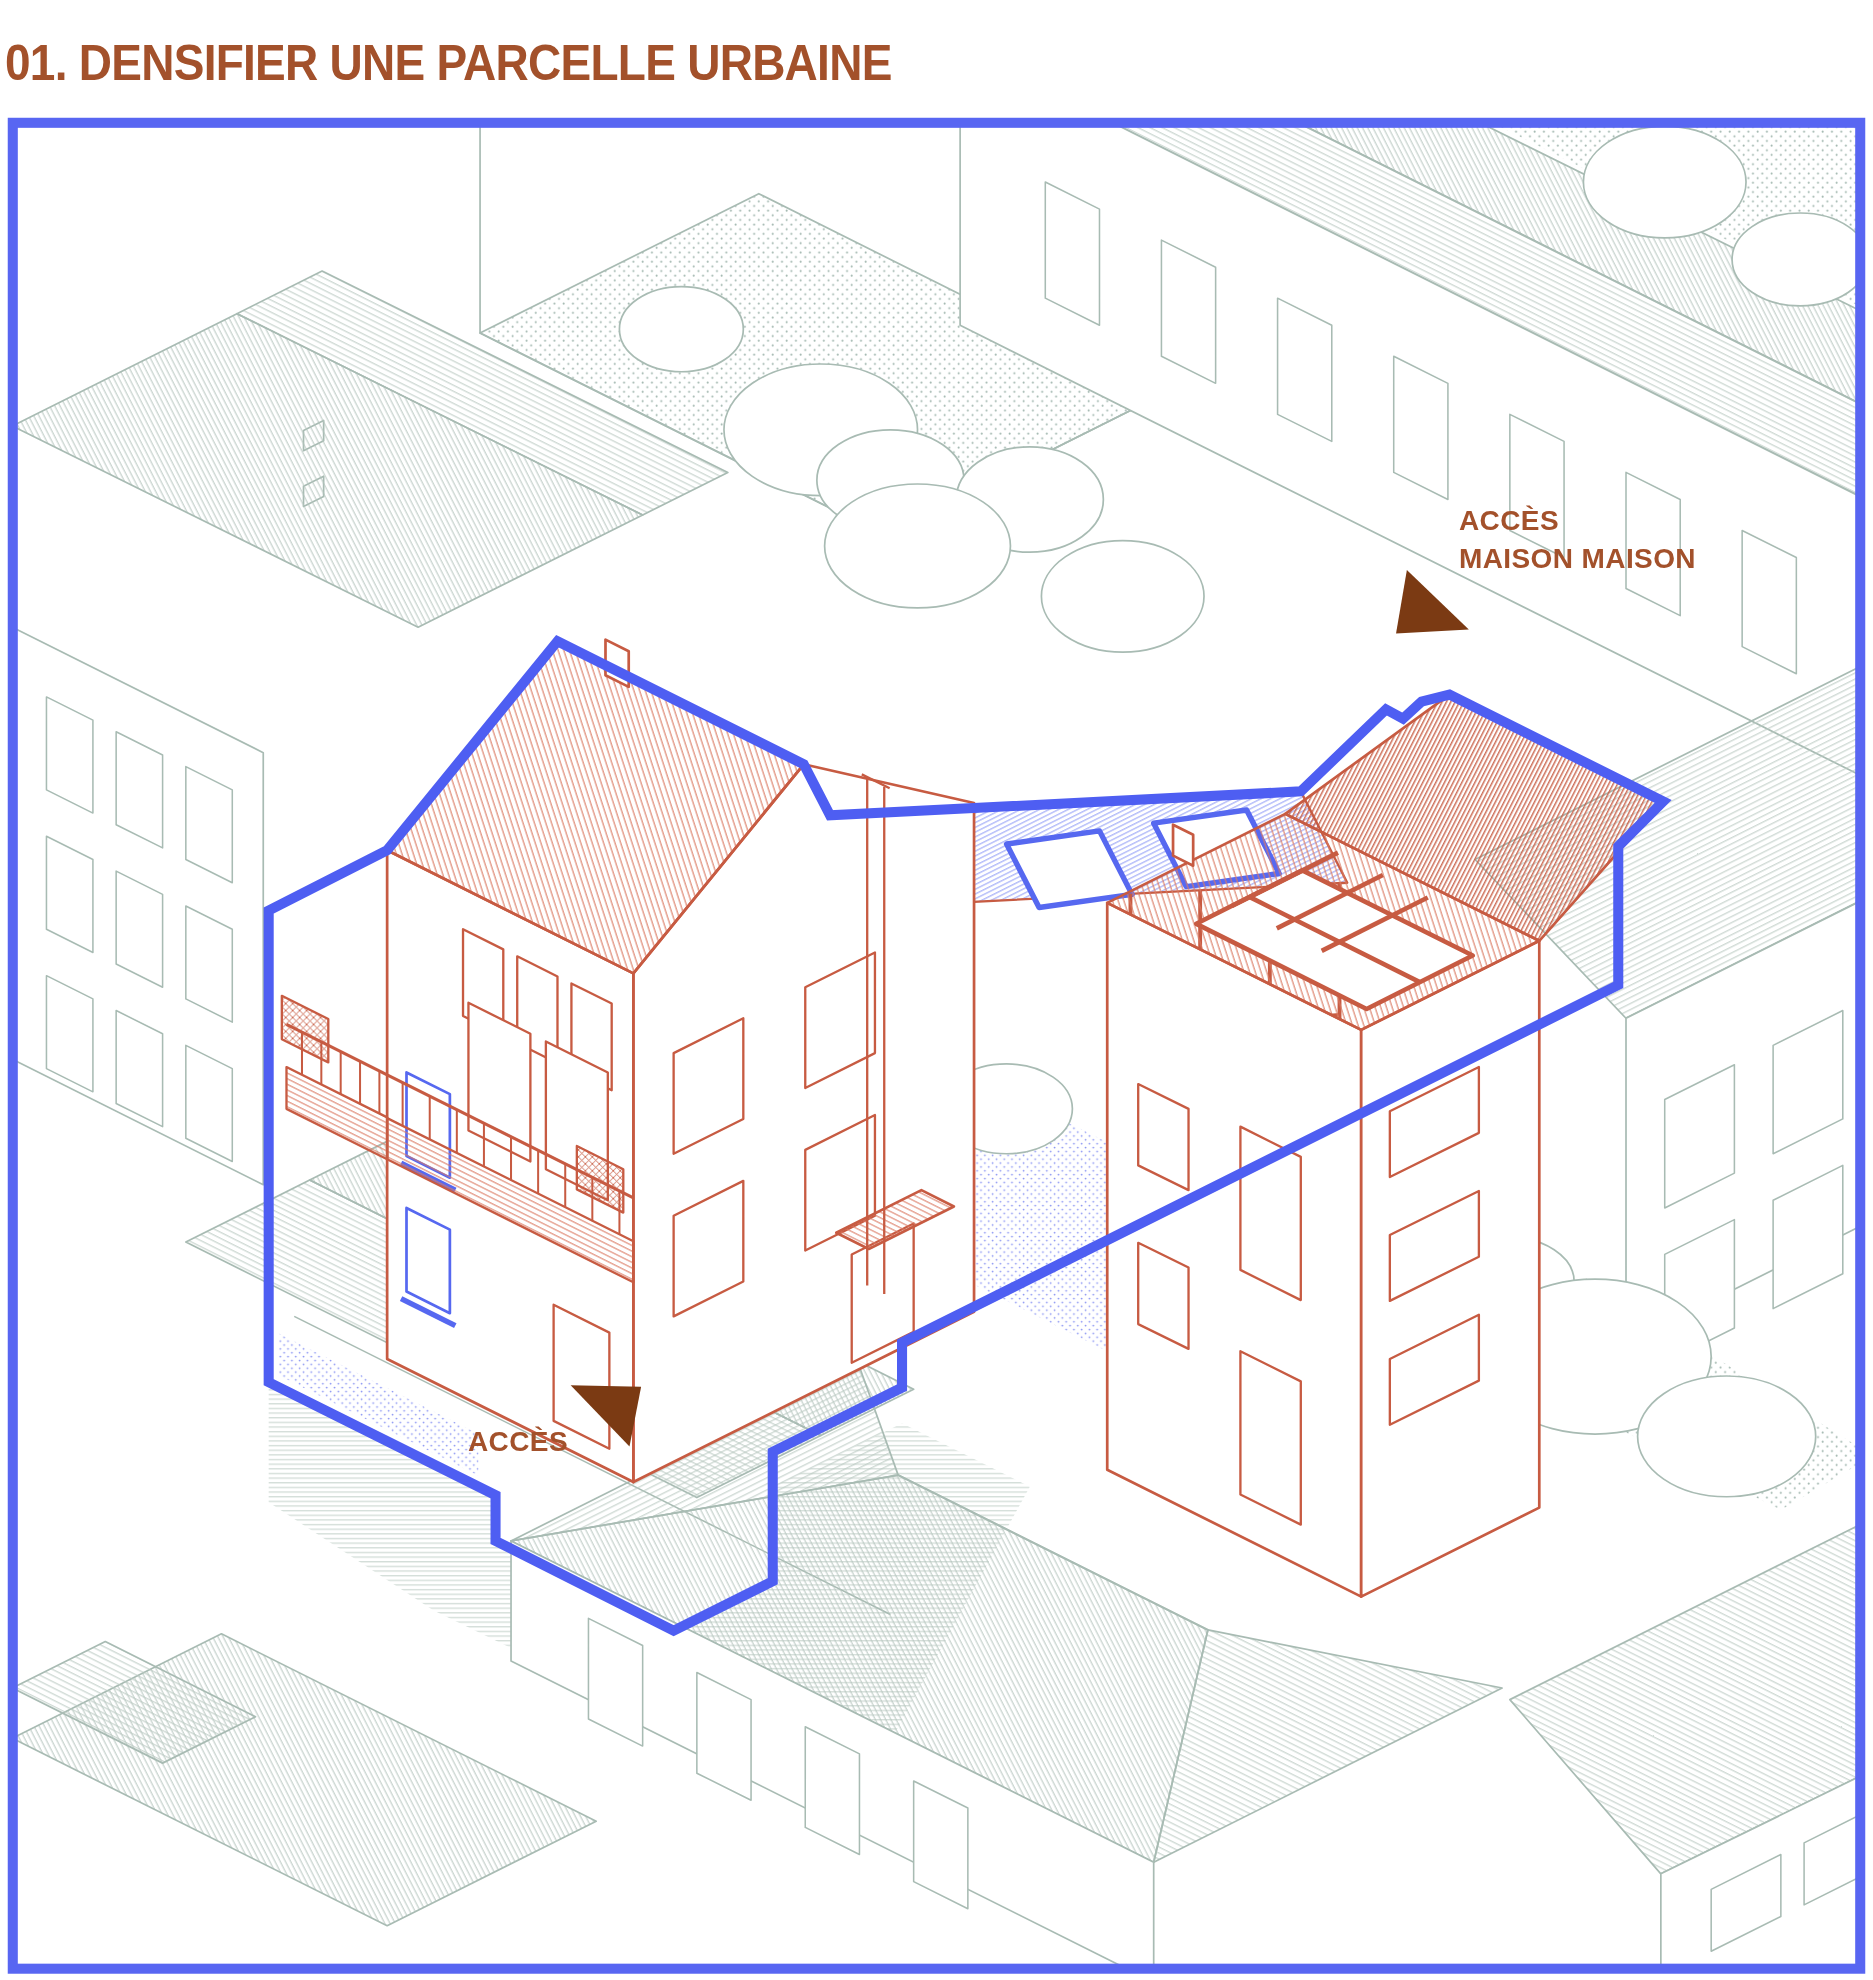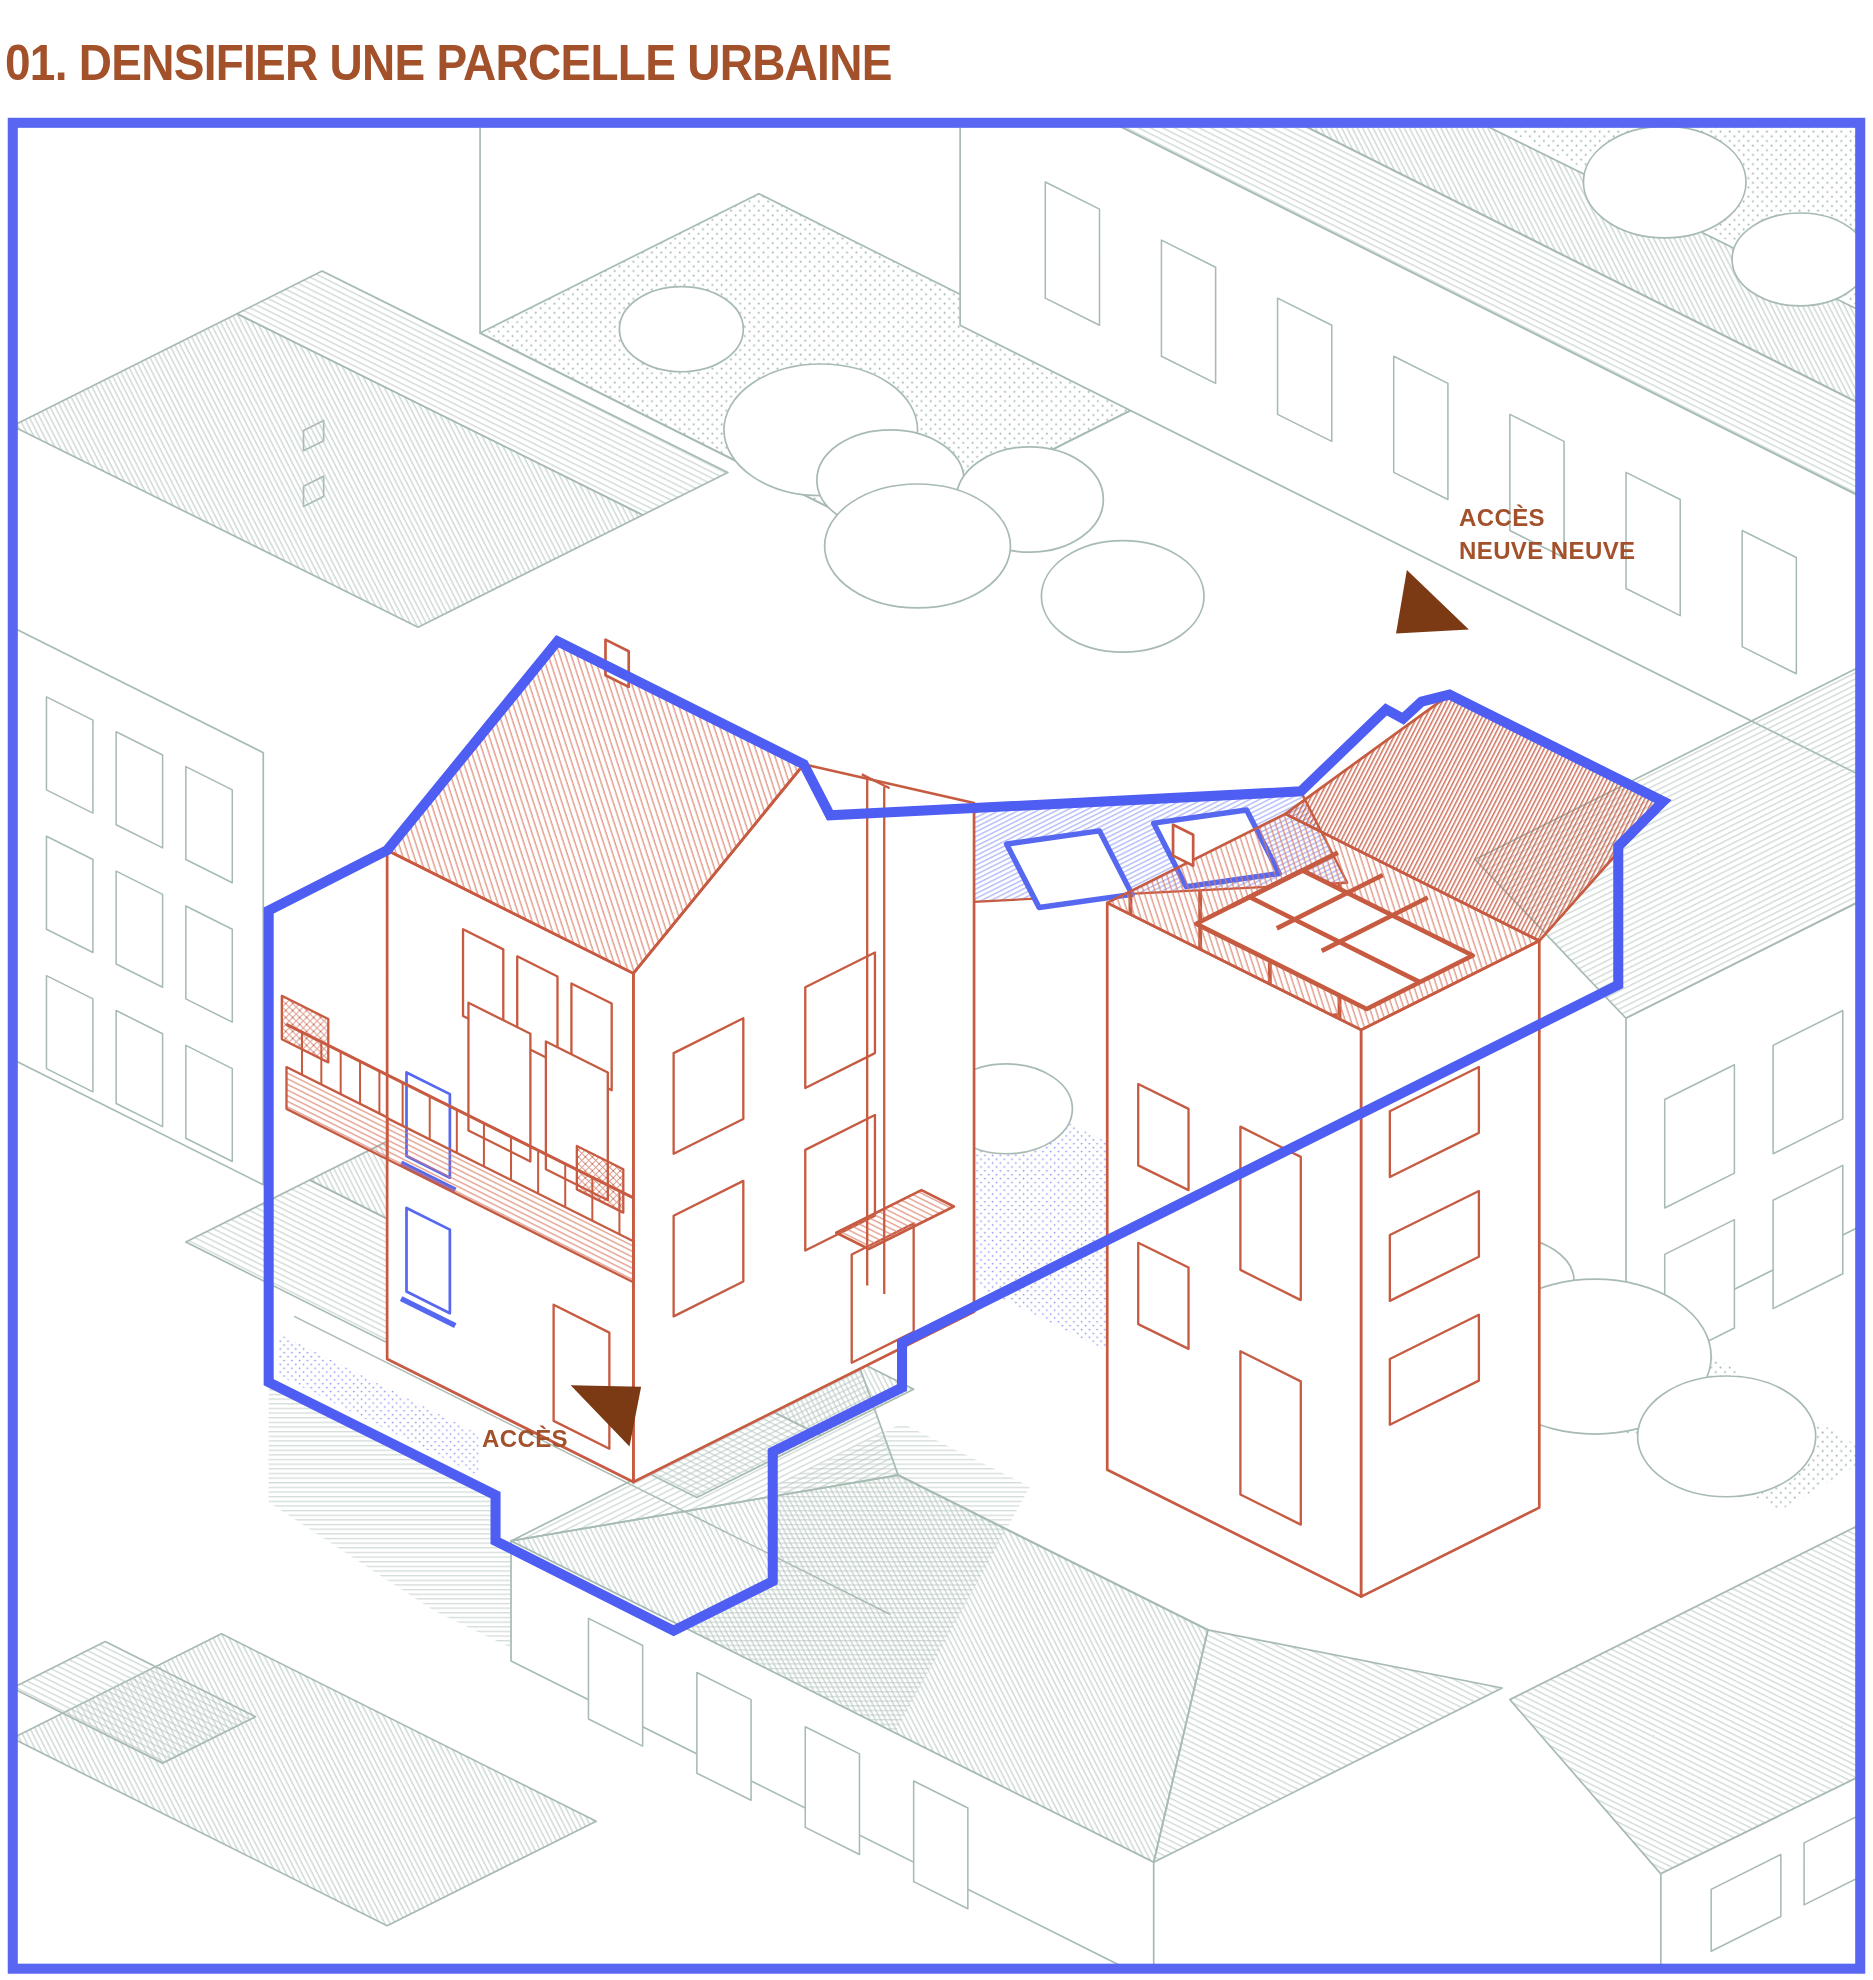--- a/index.html
+++ b/index.html
@@ -1,21 +1,21 @@
 <!DOCTYPE html>
 <html style="font-size:12.4px"><head>
 <meta charset="utf-8">
 <style>
   html,body{margin:0;padding:0;background:#fff;}
   body{position:relative;width:1873px;height:1980px;overflow:hidden;
        font-family:"Liberation Sans", sans-serif;}
   .title{position:absolute;left:4.6px;top:0px;font-size:50px;font-weight:bold;
          color:#A3512B;letter-spacing:-0.8px;white-space:nowrap;
          transform:scaleX(.92);transform-origin:left top;}
-  .anno{position:absolute;color:#A3512B;font-weight:bold;font-size:24px;
+  .anno{position:absolute;color:#A3512B;font-weight:bold;font-size:28px;
         line-height:1.36;letter-spacing:0.4px;}
   .anno.neuve{left:1459px;top:502px;text-align:left;}
   .anno.renov{left:194px;top:1423px;width:374px;text-align:right;}
   .anno span{display:block;}
   svg{position:absolute;left:0;top:0;}
 </style>
 </head>
 <body>
 
 <h1 class="title">01. DENSIFIER UNE PARCELLE URBAINE</h1>
@@ -286,18 +286,18 @@
 
     <polygon points="1817,736 1803,818 1897,813" fill="#7B3A13" stroke="none"></polygon>
     <polygon points="737,1789 828,1791 813,1868" fill="#7B3A13" stroke="none"></polygon>
   </g>
 
   <rect x="16.5" y="158.5" width="2386" height="2384" fill="none" stroke="#5866F2" stroke-width="13"></rect>
 </svg>
 
 <div class="anno neuve">
   <span>ACCÈS</span>
-  <span>NEUVE NEUVE</span>
+  <span>MAISON MAISON</span>
 </div>
 <div class="anno renov">
   <span>ACCÈS</span>
 </div>
 
 
 </body></html>

